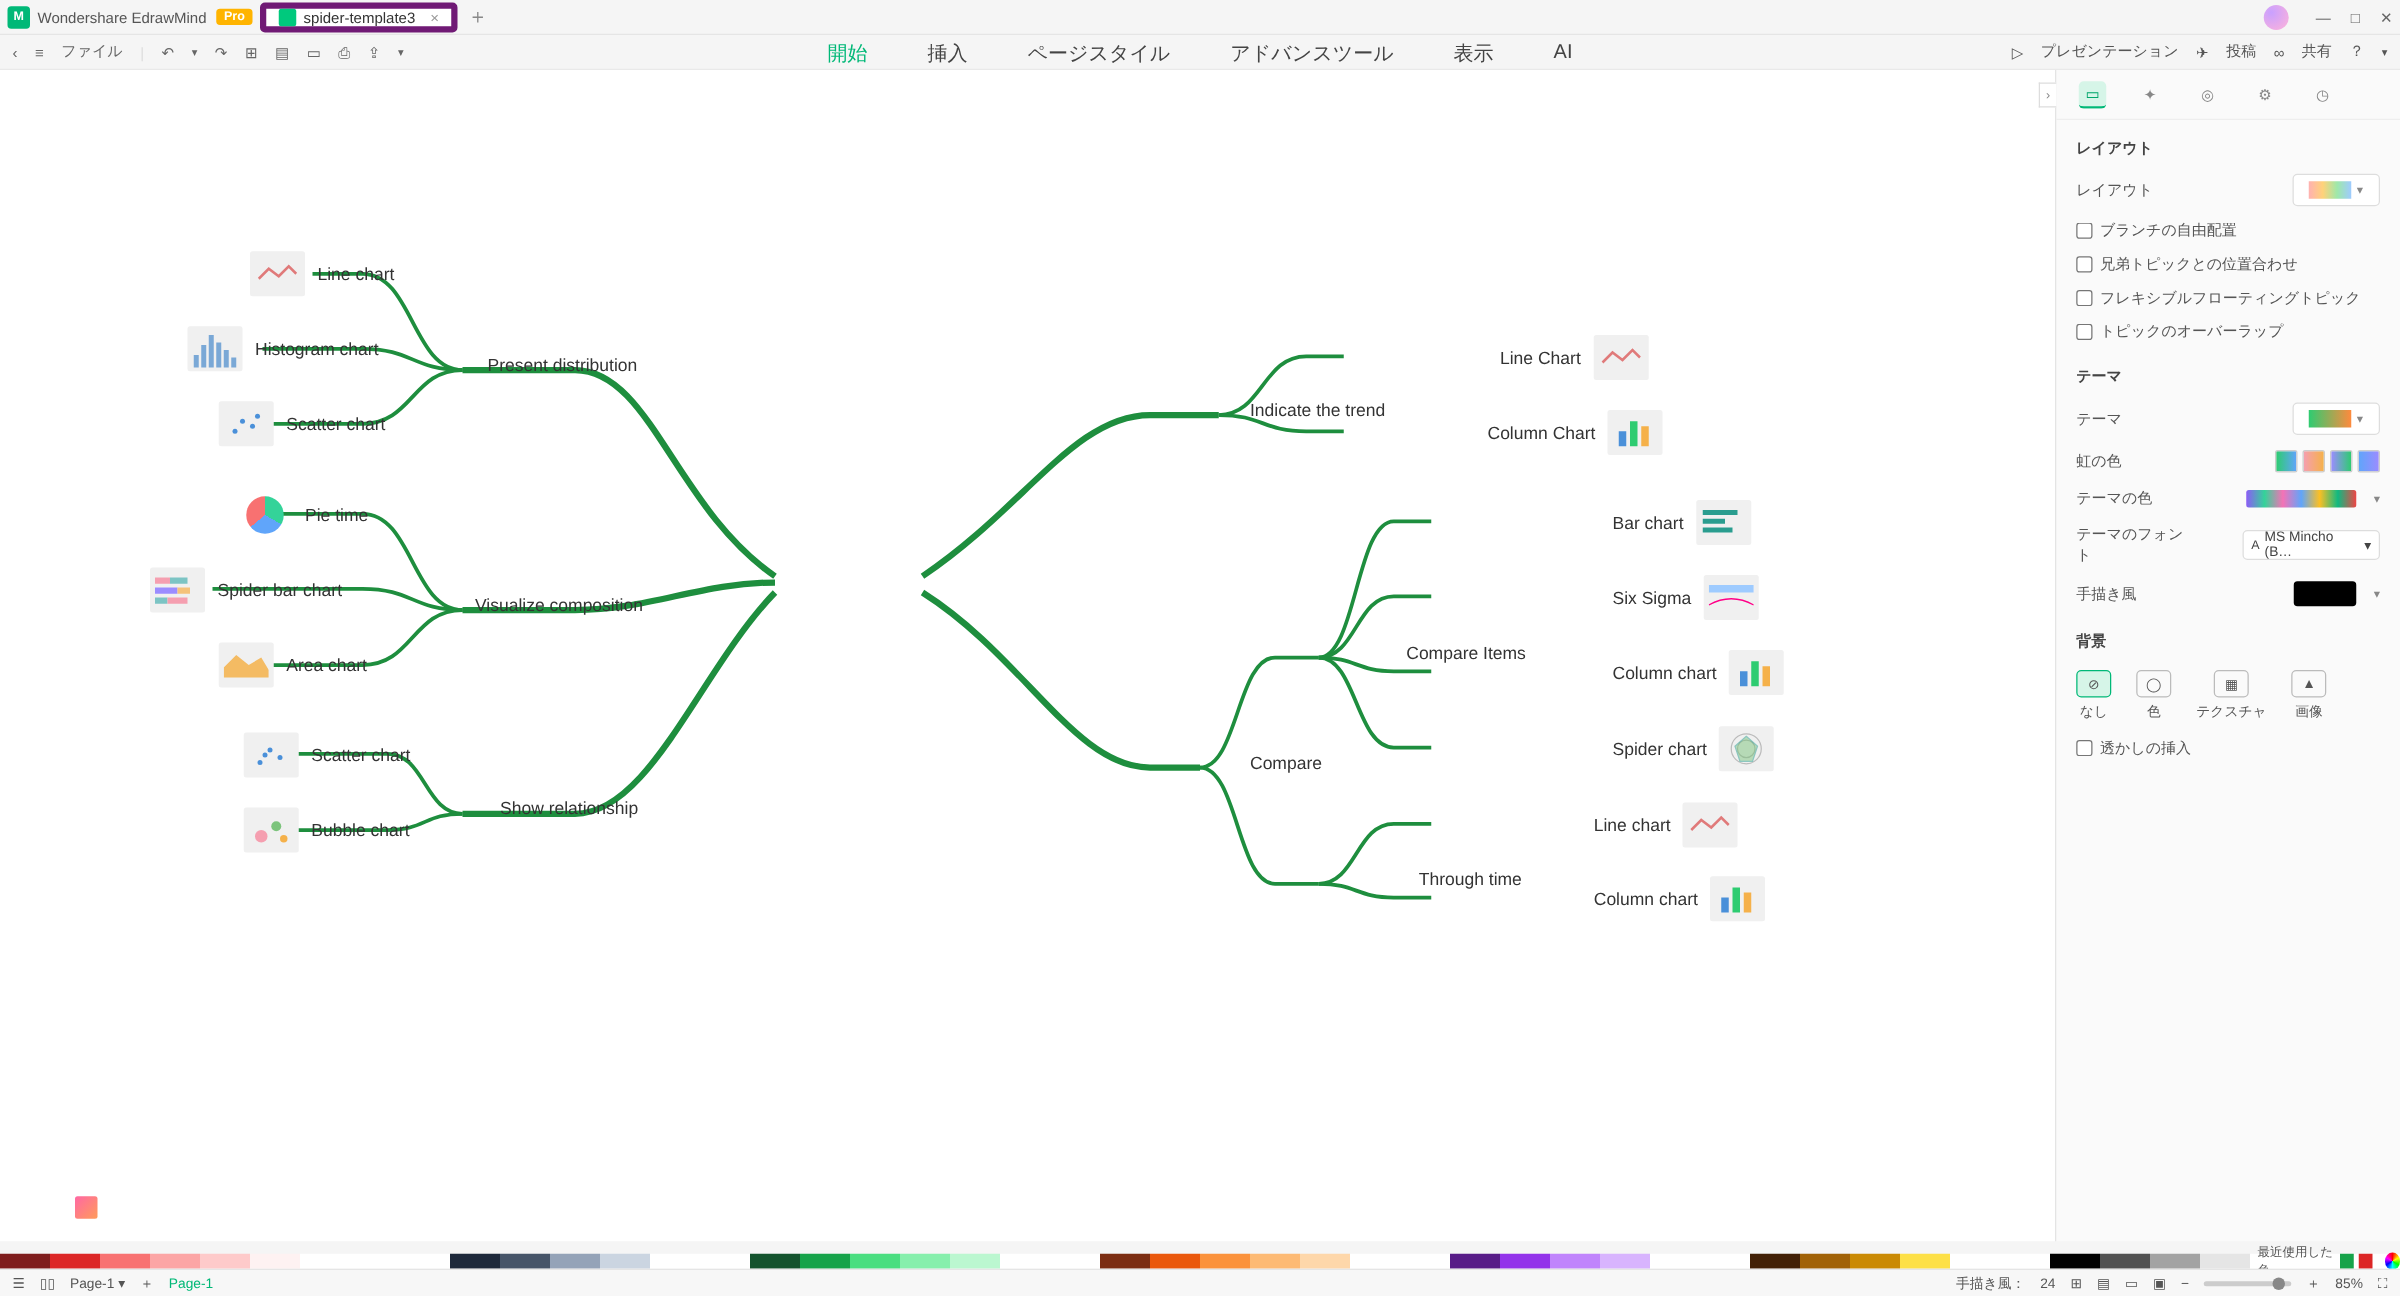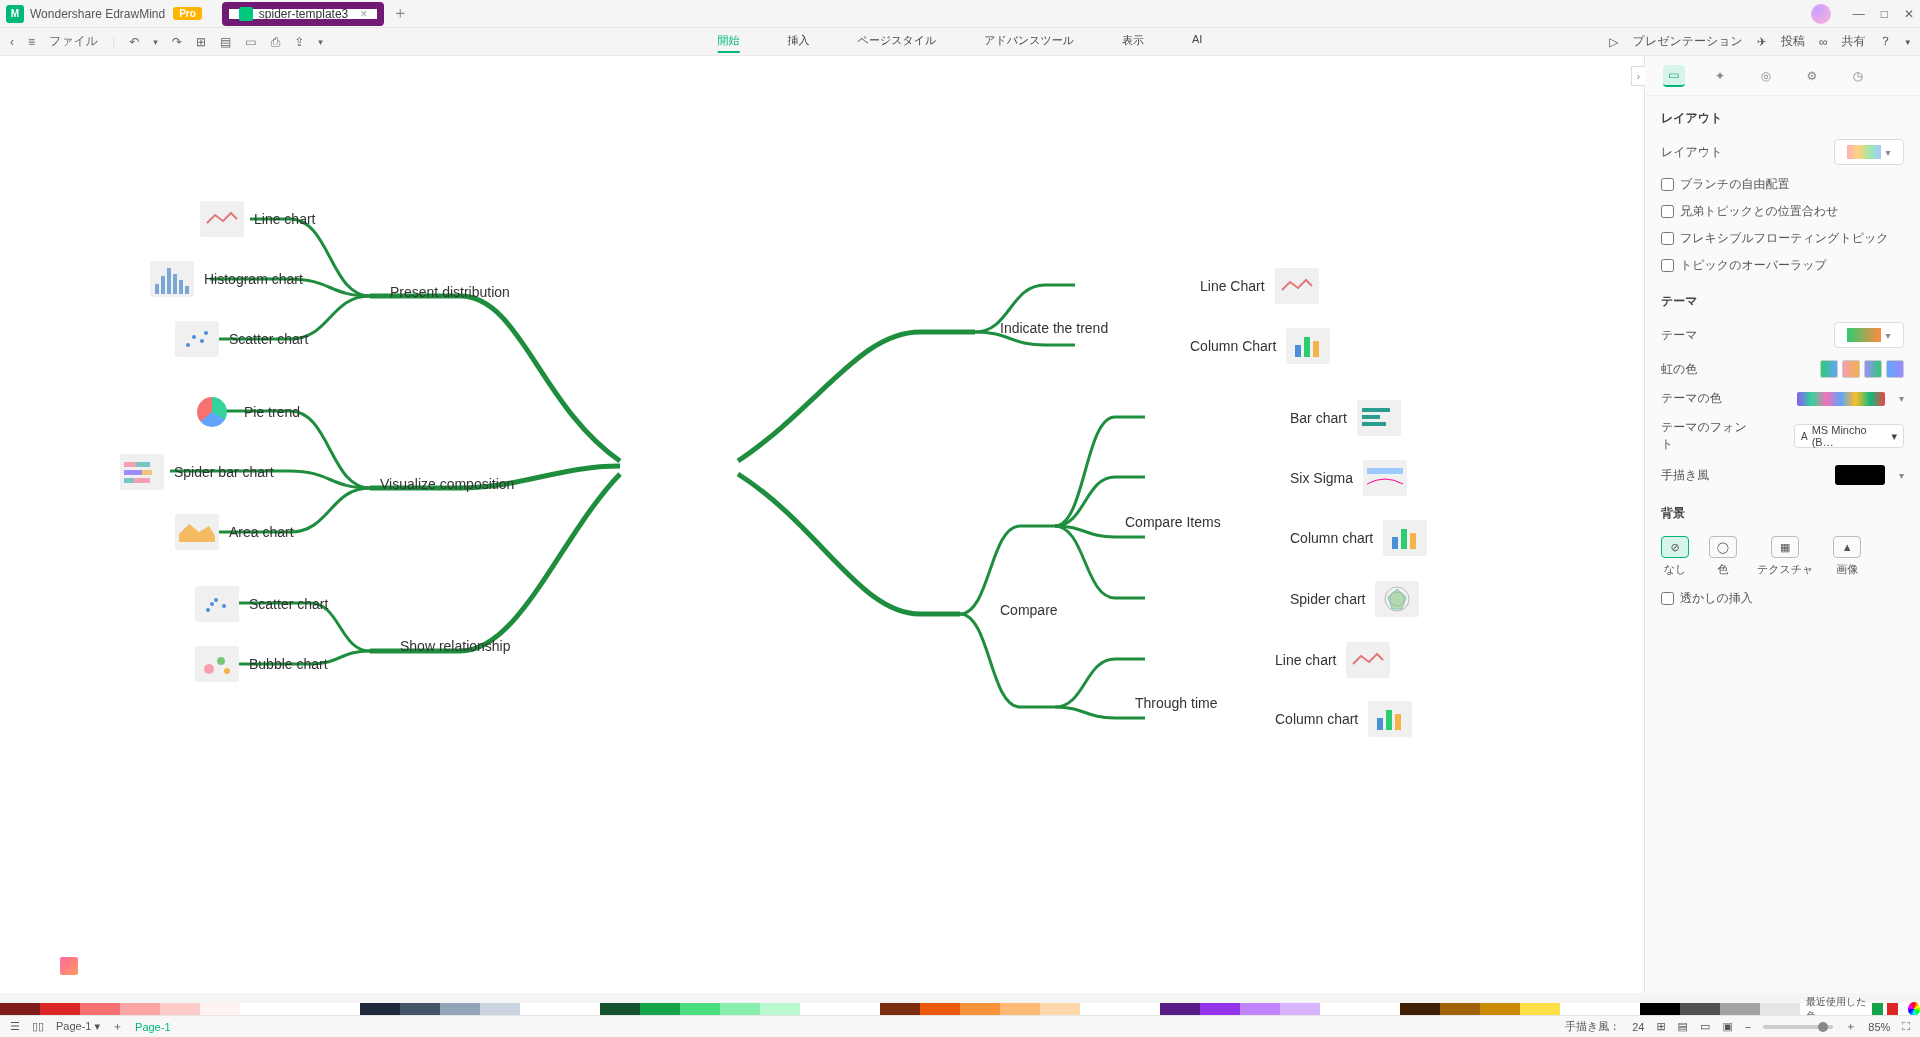--- a/index.html
+++ b/index.html
@@ -3,33 +3,33 @@
 <meta charset="utf-8">
 <style>
 *{box-sizing:border-box;margin:0;padding:0;font-family:"Segoe UI",Meiryo,sans-serif}
 body{background:#f5f5f5;width:1920px;height:1037px;overflow:hidden;font-size:12px;color:#333}
 
 
 .titlebar{height:28px;background:#f5f5f5;display:flex;align-items:center;padding:0 6px;border-bottom:1px solid #e5e5e5}
 .app-logo{width:18px;height:18px;background:#00b877;border-radius:3px;display:flex;align-items:center;justify-content:center;color:#fff;font-weight:bold;font-size:10px}
 .app-name{margin-left:6px;font-size:12px;color:#555}
 .pro-badge{background:#ffb400;color:#fff;font-size:10px;padding:1px 6px;border-radius:3px;margin-left:8px;font-weight:bold}
-.doc-tab{display:flex;align-items:center;height:24px;background:#fff;border-radius:4px;padding:0 10px;margin-left:20px;gap:6px;border:7px solid #701a75}
+.doc-tab{display:flex;align-items:center;height:24px;background:#fff;border-radius:4px;padding:0 10px;margin-left:6px;gap:6px;border:5px solid #701a75}
 .doc-tab .doc-icon{width:14px;height:14px;background:#00c97d;border-radius:2px}
 .doc-tab .close{color:#999;margin-left:6px}
 .new-tab{margin-left:8px;color:#888;font-size:16px}
 .window-controls{margin-left:auto;display:flex;align-items:center;gap:16px;color:#666}
 .avatar{width:20px;height:20px;border-radius:50%;background:radial-gradient(circle at 30% 30%,#c9a0ff,#ffb3d9);margin-right:6px}
 
 
 .toolbar{height:28px;background:#f5f5f5;display:flex;align-items:center;padding:0 10px;gap:14px;color:#666;border-bottom:1px solid #e9e9e9;font-size:12px}
 .toolbar .sep{color:#ddd}
 
 
-.mainmenu{position:absolute;left:50%;top:33px;transform:translateX(-50%);display:flex;gap:48px;font-size:11px;color:#444}
+.mainmenu{position:absolute;left:50%;top:33px;transform:translateX(-50%);display:flex;gap:48px;font-size:16px;color:#444}
 .mainmenu span.active{color:#00b877;border-bottom:2px solid #00b877;padding-bottom:3px}
 
 
 .righthdr{position:absolute;right:10px;top:33px;display:flex;gap:14px;align-items:center;color:#555;font-size:12px}
 
 
 .canvas-wrap{position:absolute;left:0;top:56px;right:276px;bottom:44px;background:#fff;overflow:hidden}
 .canvas-wrap svg.connectors{position:absolute;inset:0;width:100%;height:100%}
 
 
@@ -215,21 +215,21 @@
           <circle cx="24" cy="6" r="2" fill="#4a90d9"></circle>
         </svg>
       </div>
       <span>Scatter chart</span>
     </div>
 
   <div class="leaf" style="left:190px;top:338px">
       <div class="thumb" style="background:transparent">
         <div class="th-pie"></div>
       </div>
-      <span>Pie trend</span>
+      <span>Pie time</span>
     </div>
   <div class="leaf" style="left:120px;top:398px">
       <div class="thumb">
         <svg width="36" height="24">
           <rect x="0" y="2" width="12" height="5" fill="#f59fb0"></rect>
           <rect x="12" y="2" width="14" height="5" fill="#7cc4c4"></rect>
           <rect x="0" y="10" width="18" height="5" fill="#9b8cff"></rect>
           <rect x="18" y="10" width="10" height="5" fill="#f5c27a"></rect>
           <rect x="0" y="18" width="10" height="5" fill="#7cc4c4"></rect>
           <rect x="10" y="18" width="16" height="5" fill="#f59fb0"></rect>

